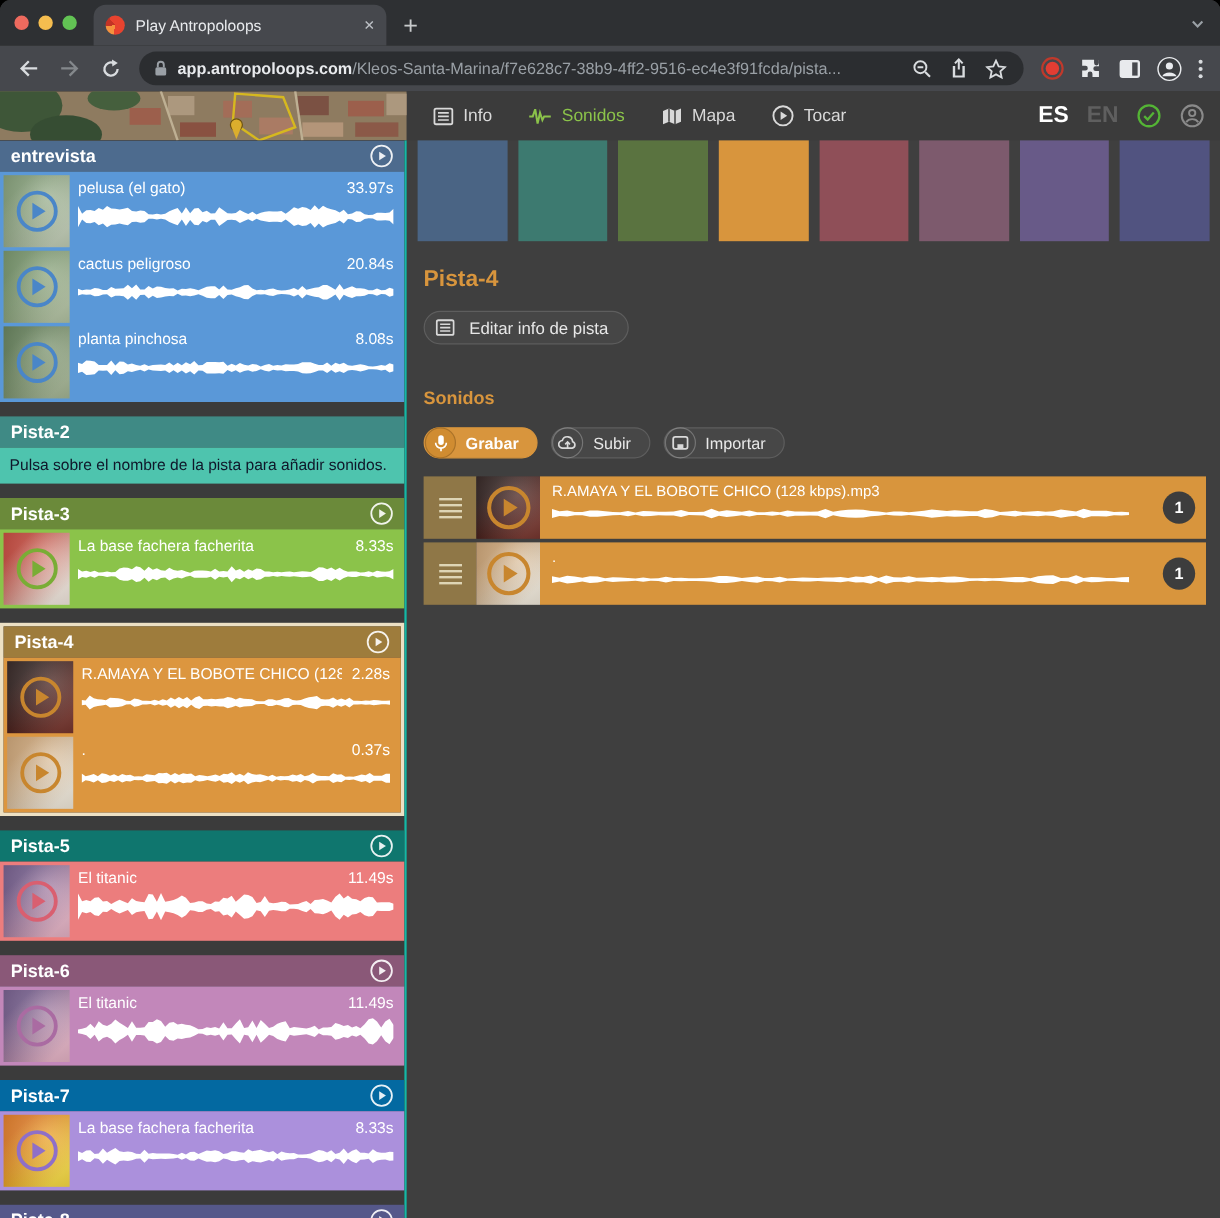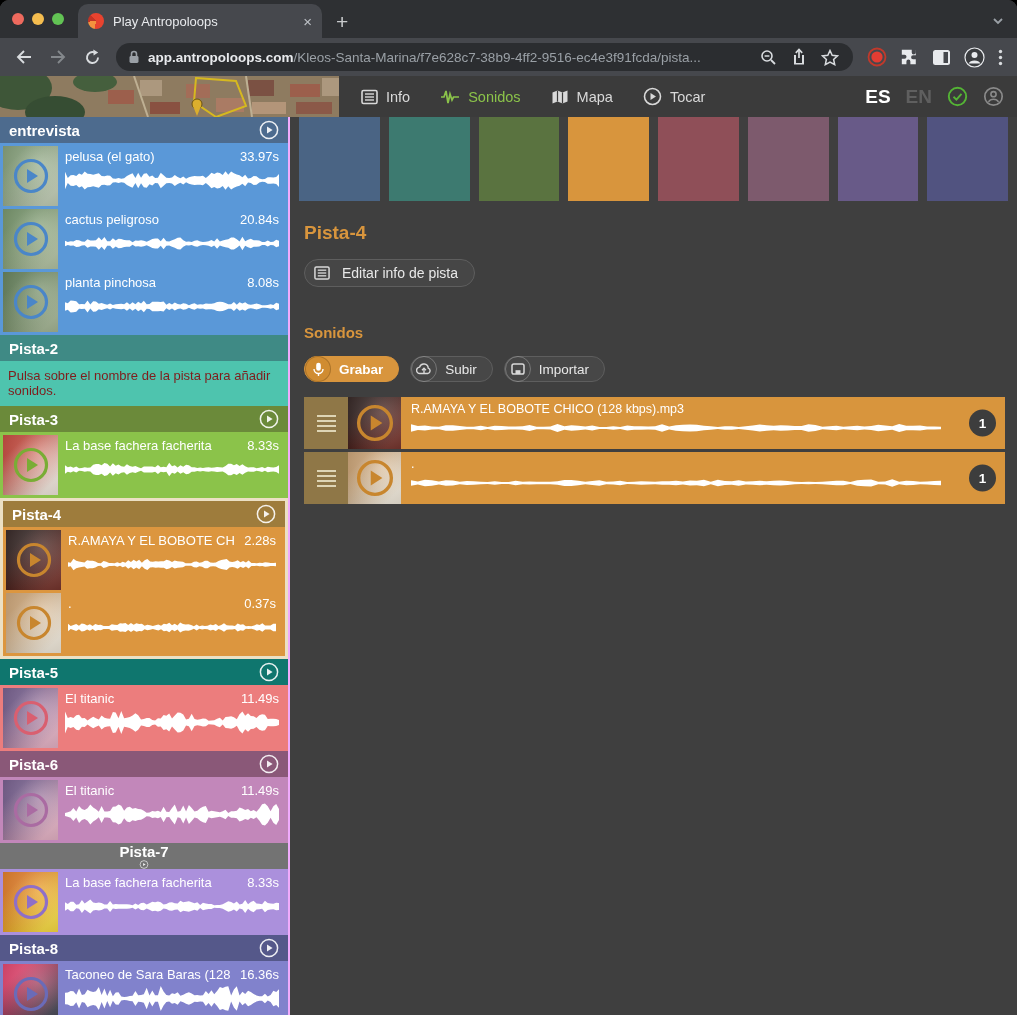--- a/index.html
+++ b/index.html
@@ -36,29 +36,29 @@
   .crumb { position:absolute; left:8px; top:0; height:41px; display:flex; align-items:center; gap:7px; color:#fff; font-size:14.5px; font-weight:600; text-shadow:0 1px 3px rgba(0,0,0,.75); white-space:nowrap; }
   .navitems { display:flex; align-items:center; gap:30px; margin-left:22px; }
   .navitem { display:flex; align-items:center; gap:8px; color:#d9d9d9; font-size:14.5px; }
   .navitem.active { color:#8bc34a; }
   .navright { margin-left:auto; display:flex; align-items:center; gap:15px; padding-right:13px; }
   .lang { font-size:19px; font-weight:700; color:#fff; }
   .lang.dim { color:#5f5f5f; }
 
   
   .content { flex:1; display:flex; min-height:0; }
-  .sidebar { width:290px; flex:0 0 auto; overflow:hidden; display:flex; flex-direction:column; border-right:2px solid #f0abfc; background:#3b3b3b; }
+  .sidebar { width:339px; flex:0 0 auto; overflow:hidden; display:flex; flex-direction:column; border-right:2px solid #14b8a6; background:#3b3b3b;gap:12px; }
   .peek { height:20px; flex:0 0 auto; }
 
   .track { flex:0 0 auto; }
   .track.selected { border:3px solid #ece0c4; }
   .thead { height:26px; display:flex; align-items:center; justify-content:space-between; padding:0 9px; }
   .tname { font-size:15px; font-weight:700; color:#fff; }
   .tbody { padding:3px; }
-  .hint { font-size:13px; color:#7f1d1d; padding:7px 8px 8px; }
+  .hint { font-size:13px; color:#0f172a; padding:7px 8px 8px; }
   .sound { display:flex; height:60px; margin-bottom:3px; gap:7px; }
   .sound:last-child { margin-bottom:0; }
   .thumb { width:55px; height:60px; flex:0 0 auto; position:relative; display:flex; align-items:center; justify-content:center; }
   .sinfo { flex:1; min-width:0; padding:3px 6px 0 0; }
   .srow { display:flex; justify-content:space-between; color:#fff; font-size:13px; gap:8px; }
   .stitle { white-space:nowrap; overflow:hidden; }
   .sdur { flex:0 0 auto; }
   svg.wave { width:100%; height:27px; margin-top:3px; display:block; }
 
   
@@ -451,21 +451,21 @@
       </div>
       <svg class="wave" viewBox="0 0 300 30" preserveAspectRatio="none">
                   <path d="M0 15 L0.0 13.2 L3.9 12.5 L7.9 11.5 L11.8 7.9 L15.8 11.8 L19.7 5.6 L23.7 8.9 L27.6 10.1 L31.6 8.0 L35.5 3.9 L39.5 7.1 L43.4 9.2 L47.4 11.9 L51.3 5.5 L55.3 11.7 L59.2 11.6 L63.2 11.1 L67.1 6.4 L71.1 6.2 L75.0 3.8 L78.9 5.3 L82.9 10.8 L86.8 7.1 L90.8 6.4 L94.7 8.5 L98.7 7.9 L102.6 8.8 L106.6 9.3 L110.5 10.9 L114.5 13.0 L118.4 12.8 L122.4 11.1 L126.3 11.8 L130.3 10.9 L134.2 12.2 L138.2 6.5 L142.1 12.0 L146.1 12.1 L150.0 7.8 L153.9 3.8 L157.9 11.9 L161.8 11.1 L165.8 5.0 L169.7 11.8 L173.7 4.4 L177.6 7.9 L181.6 11.8 L185.5 10.7 L189.5 8.0 L193.4 6.5 L197.4 5.6 L201.3 12.0 L205.3 10.9 L209.2 11.4 L213.2 11.9 L217.1 12.4 L221.1 11.3 L225.0 9.8 L228.9 13.3 L232.9 11.5 L236.8 11.5 L240.8 10.9 L244.7 7.3 L248.7 8.3 L252.6 9.9 L256.6 9.0 L260.5 11.3 L264.5 10.1 L268.4 12.0 L272.4 8.4 L276.3 3.7 L280.3 2.8 L284.2 5.9 L288.2 11.5 L292.1 5.8 L296.1 3.2 L300.0 9.0 L300 15 L300.0 21.0 L296.1 26.8 L292.1 24.2 L288.2 18.5 L284.2 24.1 L280.3 27.2 L276.3 26.3 L272.4 21.6 L268.4 18.0 L264.5 19.9 L260.5 18.7 L256.6 21.0 L252.6 20.1 L248.7 21.7 L244.7 22.7 L240.8 19.1 L236.8 18.5 L232.9 18.5 L228.9 16.7 L225.0 20.2 L221.1 18.7 L217.1 17.6 L213.2 18.1 L209.2 18.6 L205.3 19.1 L201.3 18.0 L197.4 24.4 L193.4 23.5 L189.5 22.0 L185.5 19.3 L181.6 18.2 L177.6 22.1 L173.7 25.6 L169.7 18.2 L165.8 25.0 L161.8 18.9 L157.9 18.1 L153.9 26.2 L150.0 22.2 L146.1 17.9 L142.1 18.0 L138.2 23.5 L134.2 17.8 L130.3 19.1 L126.3 18.2 L122.4 18.9 L118.4 17.2 L114.5 17.0 L110.5 19.1 L106.6 20.7 L102.6 21.2 L98.7 22.1 L94.7 21.5 L90.8 23.6 L86.8 22.9 L82.9 19.2 L78.9 24.7 L75.0 26.2 L71.1 23.8 L67.1 23.6 L63.2 18.9 L59.2 18.4 L55.3 18.3 L51.3 24.5 L47.4 18.1 L43.4 20.8 L39.5 22.9 L35.5 26.1 L31.6 22.0 L27.6 19.9 L23.7 21.1 L19.7 24.4 L15.8 18.2 L11.8 22.1 L7.9 18.5 L3.9 17.5 L0.0 16.8 Z" fill="#fff"></path>
                 </svg>
     </div>
   </div>
 </div>
   </section>
 
   <section class="track">
-    <header class="thead" style="background: #737373; flex-direction: column;">
+    <header class="thead" style="background: #0369a1;">
       <span class="tname">Pista-7</span>
       <svg class="tplay" width="20" height="20" viewBox="0 0 20 20">
               <circle cx="10" cy="10" r="8.6" fill="none" stroke="rgba(255,255,255,0.9)" stroke-width="1.5"></circle>
               <polygon points="8,6.4 13.6,10 8,13.6" fill="rgba(255,255,255,0.9)"></polygon>
             </svg>
     </header>
     <div class="tbody" style="background: rgb(171, 144, 220);">
   <div class="sound">
     <div class="thumb" style="background: radial-gradient(circle at 65% 30%, rgba(255, 255, 255, 0.25), rgba(0, 0, 0, 0.15)), linear-gradient(135deg, rgb(224, 118, 28) 20%, rgb(247, 216, 56) 85%);">
       <svg class="playover" width="36" height="36" viewBox="0 0 36 36">

